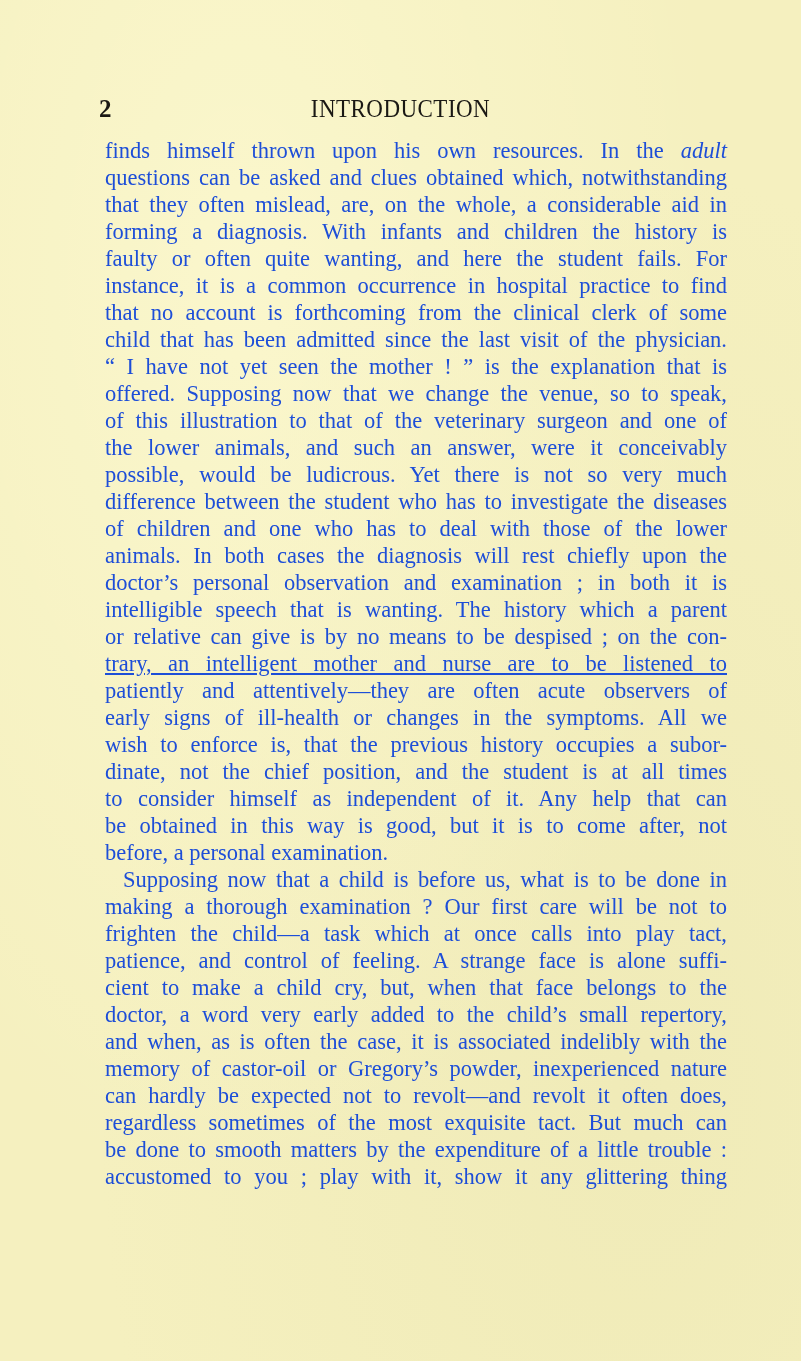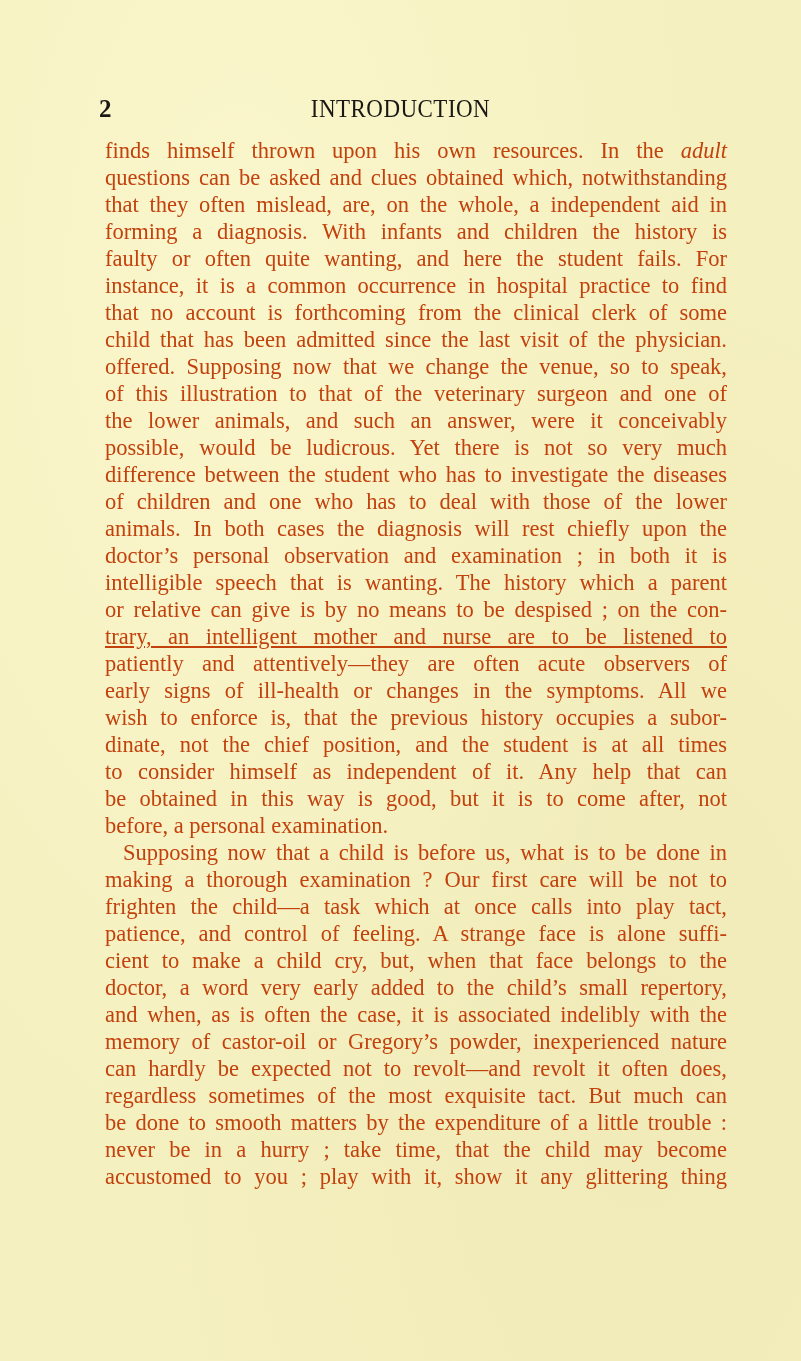--- a/index.html
+++ b/index.html
@@ -63,21 +63,21 @@
     }
     .line {
       display: block;
       height: 27px;
       line-height: 27px;
       font-family: "Liberation Serif", serif;
       font-size: 22.5px;
       white-space: nowrap;
       text-align: justify;
       text-align-last: justify;
-      color: #c2410c;
+      color: #1d4ed8;
     }
     .line.last {
       text-align-last: left;
     }
     .line.indent {
       padding-left: 18px;
     }
     .italic {
       font-style: italic;
     }
@@ -90,26 +90,27 @@
   <div class="running-head">
     <span class="page-number">2</span>
     <div class="running-title">INTRODUCTION</div>
   </div>
 
   <div class="body-text" id="body-text">
 
     <div>
       <span class="line"><span style="white-space: nowrap; word-spacing: 0px;"><span>finds himself thrown upon his own resources. In the </span><span class="italic">adult</span></span></span>
       <span class="line"><span style="white-space: nowrap; word-spacing: 0px; margin-top: 36px;">questions can be asked and clues obtained which, notwithstanding</span></span>
-      <span class="line"><span style="white-space: nowrap; word-spacing: 0px;">that they often mislead, are, on the whole, a independent aid in</span></span>
+      <span class="line"><span style="white-space: nowrap; word-spacing: 0px;">that they often mislead, are, on the whole, a considerable aid in</span></span>
       <span class="line"><span style="white-space: nowrap; word-spacing: 0px;">forming a diagnosis. With infants and children the history is</span></span>
       <span class="line"><span style="white-space: nowrap; word-spacing: 0px;">faulty or often quite wanting, and here the student fails. For</span></span>
       <span class="line"><span style="white-space: nowrap; word-spacing: 0px;">instance, it is a common occurrence in hospital practice to find</span></span>
       <span class="line"><span style="white-space: nowrap; word-spacing: 0px;">that no account is forthcoming from the clinical clerk of some</span></span>
       <span class="line"><span style="white-space: nowrap; word-spacing: 0px;">child that has been admitted since the last visit of the physician.</span></span>
+      <span class="line"><span style="white-space: nowrap; word-spacing: 0px;">“ I have not yet seen the mother ! ” is the explanation that is</span></span>
       <span class="line"><span style="white-space: nowrap; word-spacing: 0px;">offered. Supposing now that we change the venue, so to speak,</span></span>
       <span class="line"><span style="white-space: nowrap; word-spacing: 0px;">of this illustration to that of the veterinary surgeon and one of</span></span>
       <span class="line"><span style="white-space: nowrap; word-spacing: 0px;">the lower animals, and such an answer, were it conceivably</span></span>
       <span class="line"><span style="white-space: nowrap; word-spacing: 0px;">possible, would be ludicrous. Yet there is not so very much</span></span>
       <span class="line"><span style="white-space: nowrap; word-spacing: 0px;">difference between the student who has to investigate the diseases</span></span>
       <span class="line"><span style="white-space: nowrap; word-spacing: 0px;">of children and one who has to deal with those of the lower</span></span>
       <span class="line"><span style="white-space: nowrap; word-spacing: 0px;">animals. In both cases the diagnosis will rest chiefly upon the</span></span>
       <span class="line"><span style="white-space: nowrap; word-spacing: 0px;">doctor’s personal observation and examination ; in both it is</span></span>
       <span class="line"><span style="white-space: nowrap; word-spacing: 0px;">intelligible speech that is wanting. The history which a parent</span></span>
       <span class="line"><span style="white-space: nowrap; word-spacing: 0px;">or relative can give is by no means to be despised ; on the con-</span></span>
@@ -128,17 +129,16 @@
       <span class="line"><span style="white-space: nowrap; word-spacing: 0px;">making a thorough examination ? Our first care will be not to</span></span>
       <span class="line"><span style="white-space: nowrap; word-spacing: 0px;">frighten the child—a task which at once calls into play tact,</span></span>
       <span class="line"><span style="white-space: nowrap; word-spacing: 0px;">patience, and control of feeling. A strange face is alone suffi-</span></span>
       <span class="line"><span style="white-space: nowrap; word-spacing: 0px;">cient to make a child cry, but, when that face belongs to the</span></span>
       <span class="line"><span style="white-space: nowrap; word-spacing: 0px;">doctor, a word very early added to the child’s small repertory,</span></span>
       <span class="line"><span style="white-space: nowrap; word-spacing: 0px;">and when, as is often the case, it is associated indelibly with the</span></span>
       <span class="line"><span style="white-space: nowrap; word-spacing: 0px; margin-top: 16px;">memory of castor-oil or Gregory’s powder, inexperienced nature</span></span>
       <span class="line"><span style="white-space: nowrap; word-spacing: 0px;">can hardly be expected not to revolt—and revolt it often does,</span></span>
       <span class="line"><span style="white-space: nowrap; word-spacing: 0px;">regardless sometimes of the most exquisite tact. But much can</span></span>
       <span class="line"><span style="white-space: nowrap; word-spacing: 0px;">be done to smooth matters by the expenditure of a little trouble :</span></span>
-      <span class="line"><span style="white-space: nowrap; word-spacing: 0px;">never be in a hurry ; take time, that the child may become</span></span>
       <span class="line"><span style="white-space: nowrap; word-spacing: 0px;">accustomed to you ; play with it, show it any glittering thing</span></span>
     </div>
   </div>
 </div>
 
 </body></html>

